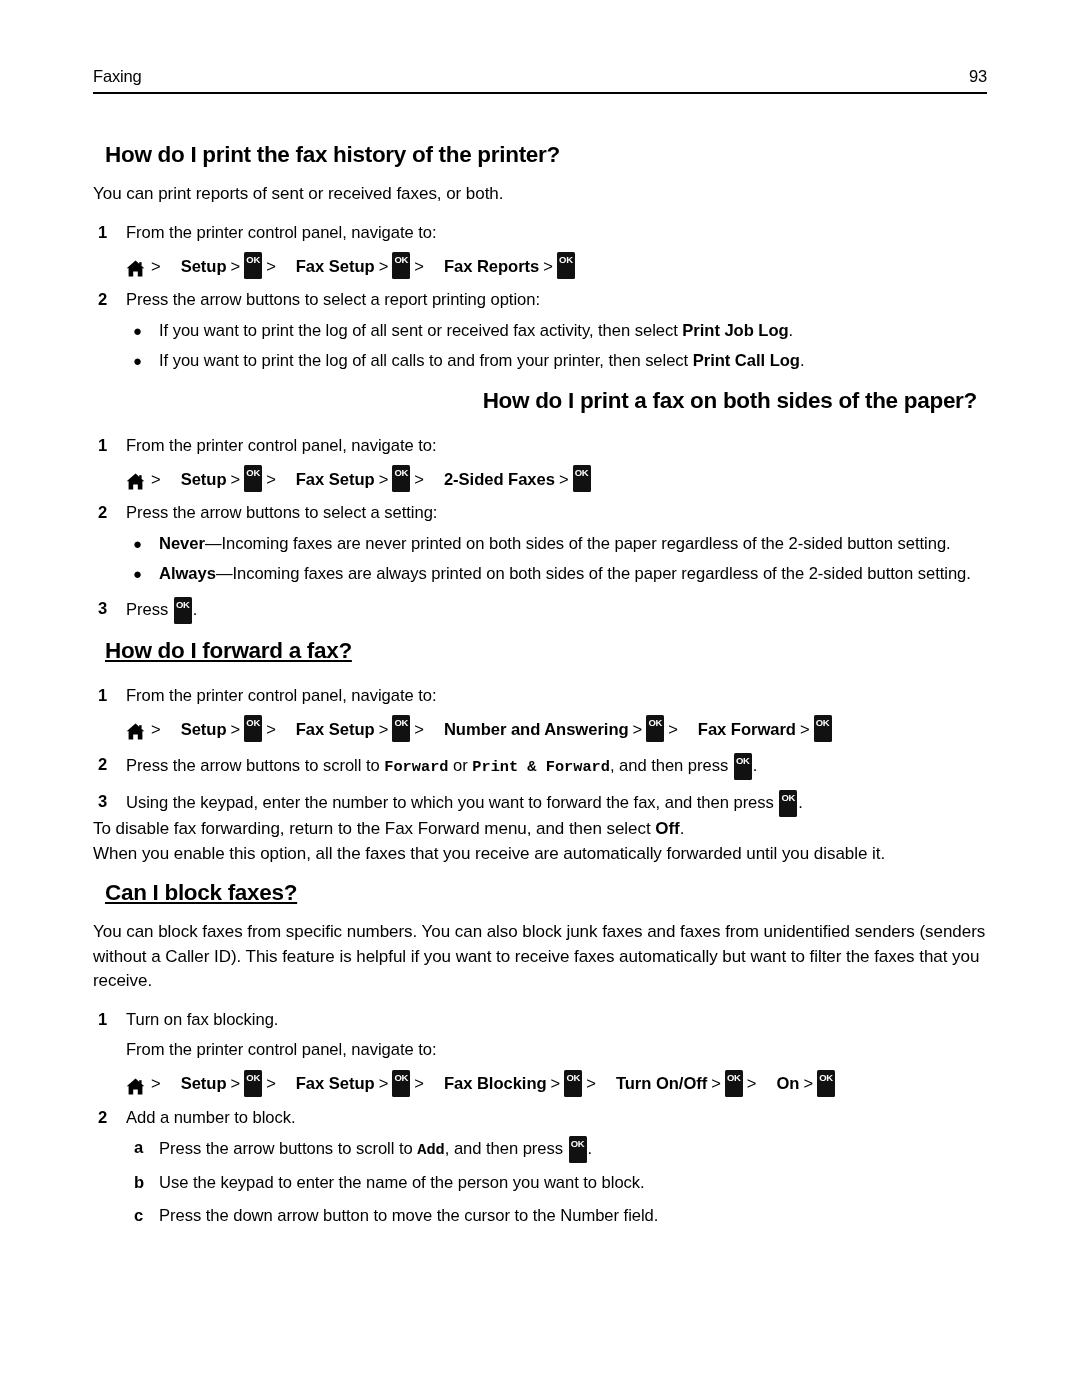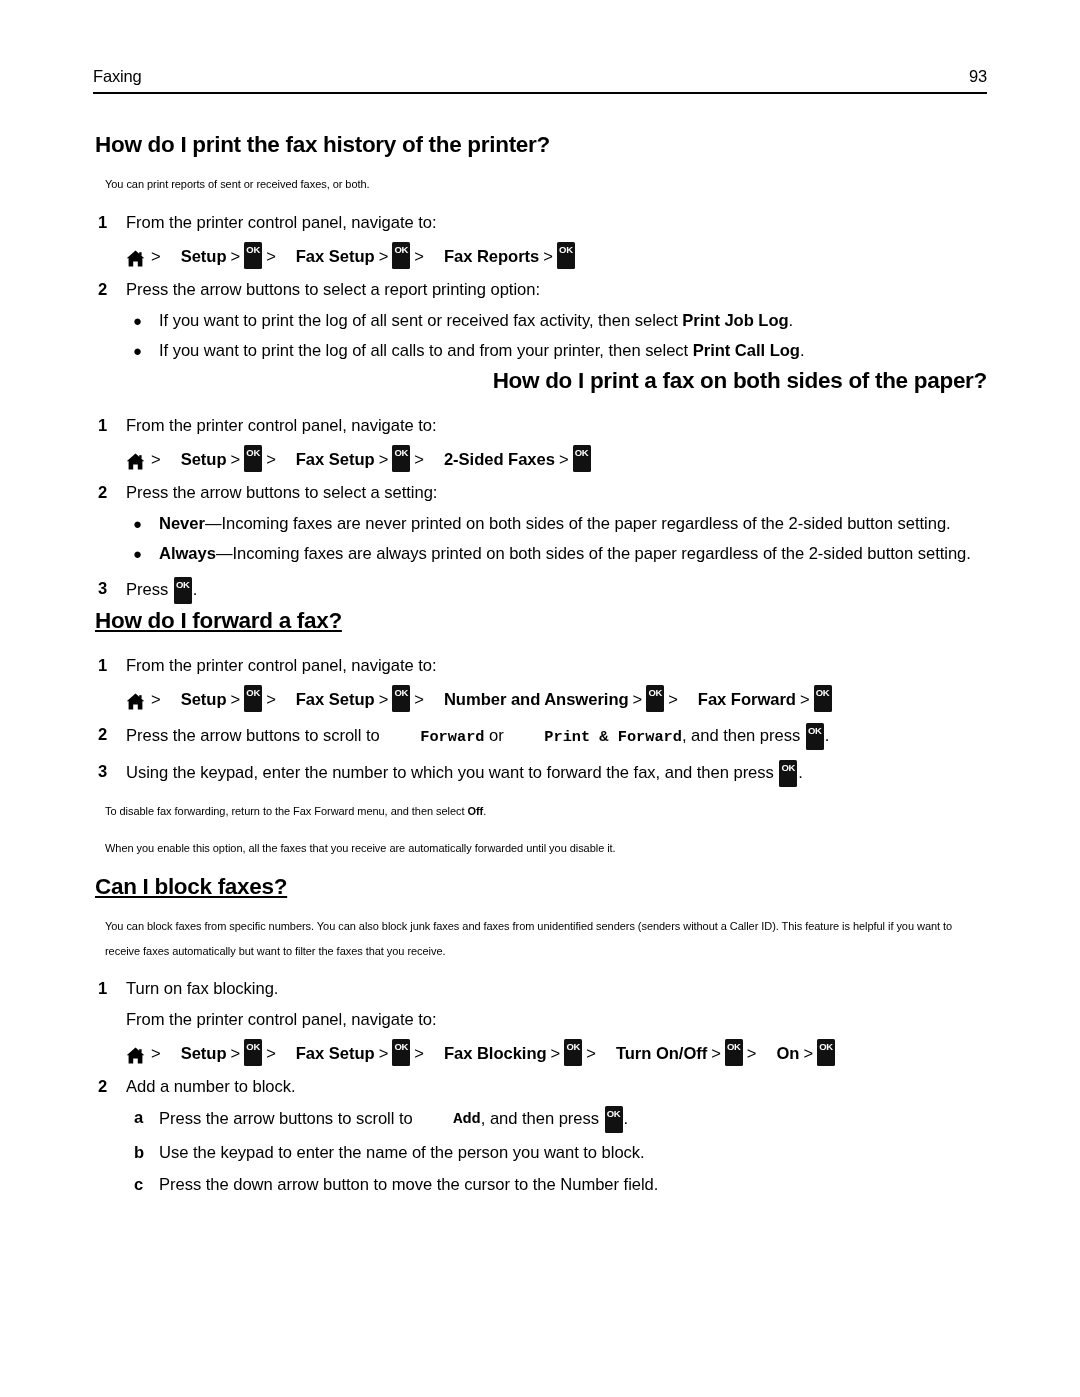--- a/index.html
+++ b/index.html
@@ -49,28 +49,28 @@
     position: absolute;
     left: 93px;
     top: 128px;
     width: 896px;
   }
 
   h2.section-title {
     font-size: 22.5px;
     font-weight: bold;
     line-height: 30px;
-    margin: 2px;
+    margin: 12px;
     letter-spacing: -0.3px;
   }
 
   p.para {
-    font-size: 11px;
+    font-size: 17px;
     line-height: 24.5px;
-    margin: 12px;
+    margin: 0;
     letter-spacing: -0.05px;
   }
 
   
   .steps { margin: 0; padding: 0; list-style: none; }
   .step {
     position: relative;
     padding-left: 33px;
     font-size: 16.6px;
     line-height: 24.5px;
@@ -150,21 +150,20 @@
     top: 0px;
     margin: 0 1px;
   }
 
   b, .bold { font-weight: bold; }
   .mono {
     font-family: "Liberation Mono", "DejaVu Sans Mono", monospace;
     font-weight: bold;
     font-size: 15.3px;
     letter-spacing: 0px;
-    margin-left: 36px;
   }
   .mt6  { margin-top: 6px; }
   .mt8  { margin-top: 8px; }
   .mt10 { margin-top: 10px; }
   .mt12 { margin-top: 12px; }
   .mt14 { margin-top: 14px; }
   .mt18 { margin-top: 18px; }
   .mt26 { margin-top: 26px; text-decoration: underline; }
   .mt30 { margin-top: 30px; text-align: right; }
   .indent-sub { padding-left: 33px; }

